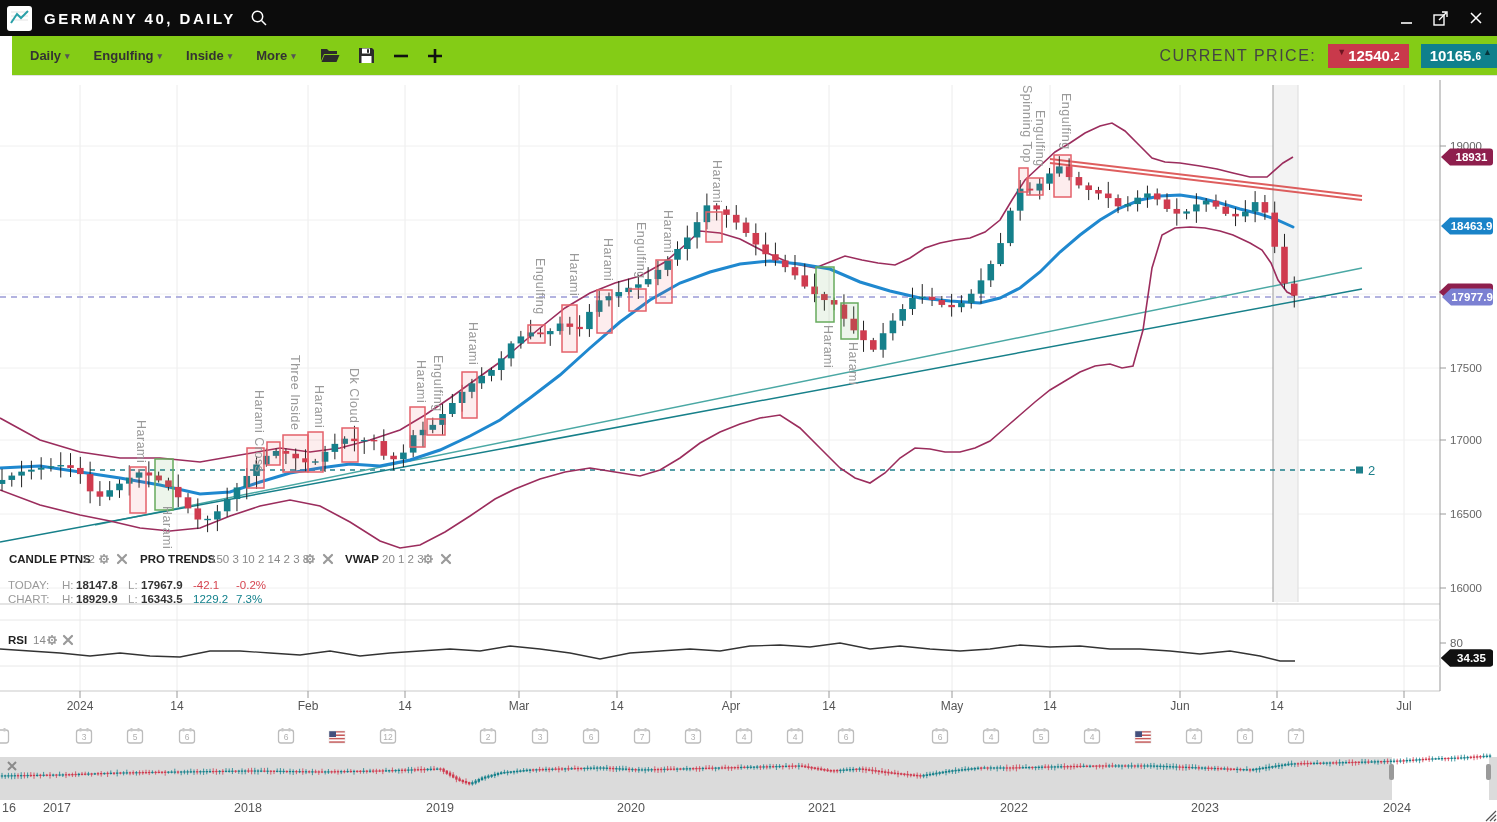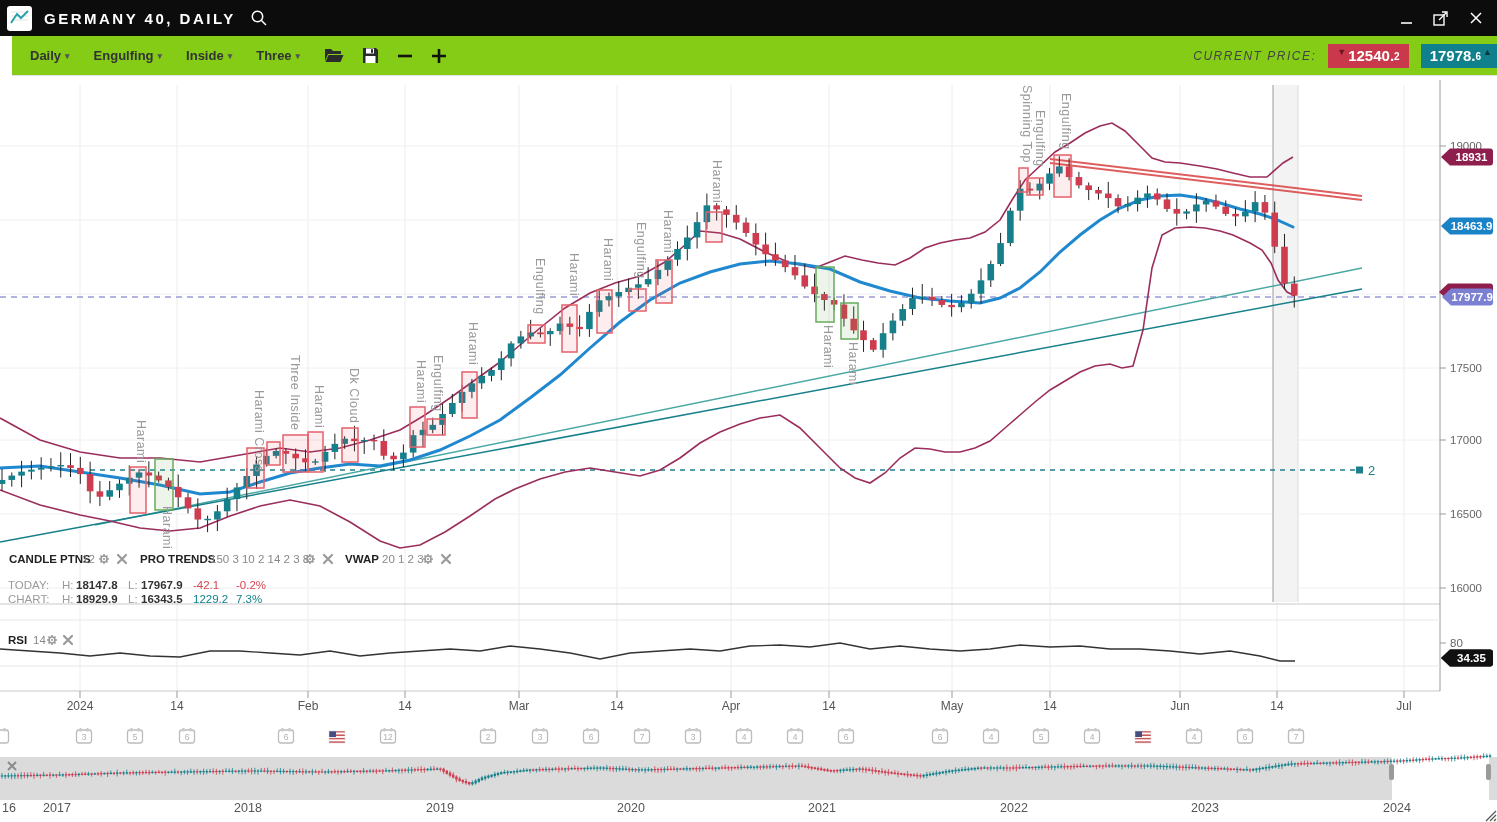--- a/index.html
+++ b/index.html
@@ -12,21 +12,21 @@
   .tb-title{margin-left:12px;font-size:15px;font-weight:600;letter-spacing:2.5px;color:#fff;}
   .tb-search{margin-left:14px;cursor:pointer;}
   .win-controls{margin-left:auto;display:flex;align-items:center;gap:20px;margin-right:14px;}
   .win-controls span{cursor:pointer;display:flex;align-items:center;}
   .toolbar{position:absolute;top:36px;left:12px;width:1497px;height:40px;background:#84cc16;
     border-bottom:1px solid #e2e2e2;display:flex;align-items:center;box-sizing:border-box;}
   .menu{background:none;border:none;font-family:"Liberation Sans",sans-serif;font-size:13px;
     font-weight:700;color:#333;margin-left:12px;cursor:pointer;display:flex;align-items:center;gap:4px;}
   .menu .caret{font-size:9px;color:#555;}
   .icon-btn{background:none;border:none;cursor:pointer;margin-left:18px;padding:0;display:flex;align-items:center;}
-  .cp-label{margin-left:auto;font-size:12px;letter-spacing:1.5px;color:#444;font-style:italic;}
+  .cp-label{margin-left:auto;font-size:16px;letter-spacing:1.5px;color:#444;}
   .badge{display:flex;align-items:flex-start;margin-left:12px;padding:4px 9px 5px 9px;color:#fff;
     font-size:15px;font-weight:700;cursor:pointer;line-height:1;}
   .badge .dec{font-size:10px;margin-top:4px;}
   .badge.sell{background:#c9394b;}
   .badge.buy{background:#0f808c;margin-right:8px;}
   .badge .arr-dn{color:#6e1420;font-size:9px;margin-right:2px;}
   .badge .arr-up{color:#05343b;font-size:9px;margin-left:2px;}
   #chart{position:absolute;top:76px;left:0;}
   svg text{font-family:"Liberation Sans",sans-serif;}
 </style>
@@ -76,21 +76,21 @@
         </button>
         <button class="menu">
           <span>Engulfing</span>
           <span class="caret">▾</span>
         </button>
         <button class="menu">
           <span>Inside</span>
           <span class="caret">▾</span>
         </button>
         <button class="menu">
-          <span>Three</span>
+          <span>More</span>
           <span class="caret">▾</span>
         </button>
       </div>
     <button class="icon-btn">
       <svg width="20" height="17" viewBox="0 0 20 17">
         <path d="M1 2 h6 l2 2 h8 v3 H4 L1 14 Z" fill="#2b2b2b"></path>
         <path d="M4.5 8 h15 l-3 7 H1.5 Z" fill="#2b2b2b"></path>
       </svg>
     </button>
     <button class="icon-btn">
@@ -111,21 +111,21 @@
           <path d="M8 1 V15 M1 8 H15" stroke="#111" stroke-width="2.6"></path>
         </svg>
     </button>
     <span class="cp-label">CURRENT PRICE:</span>
     <span class="badge sell" id="sell-badge">
         <span class="arr-dn">▼</span>
         <span>12540.</span>
         <span class="dec">2</span>
       </span>
     <span class="badge buy" id="buy-badge">
-        <span>17978.</span>
+        <span>10165.</span>
         <span class="dec">6</span>
         <span class="arr-up">▲</span>
       </span>
   </div>
 
   <svg id="chart" width="1497" height="746" viewBox="0 76 1497 746">
       <g>
         <line x1="80" y1="85" x2="80" y2="691" stroke="#ececec"></line>
         <line x1="177" y1="85" x2="177" y2="691" stroke="#ececec"></line>
         <line x1="308" y1="85" x2="308" y2="691" stroke="#ececec"></line>

